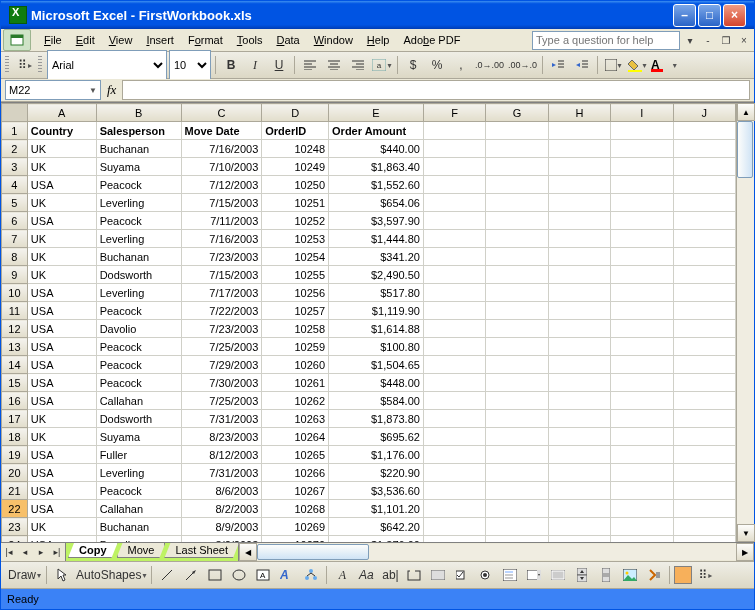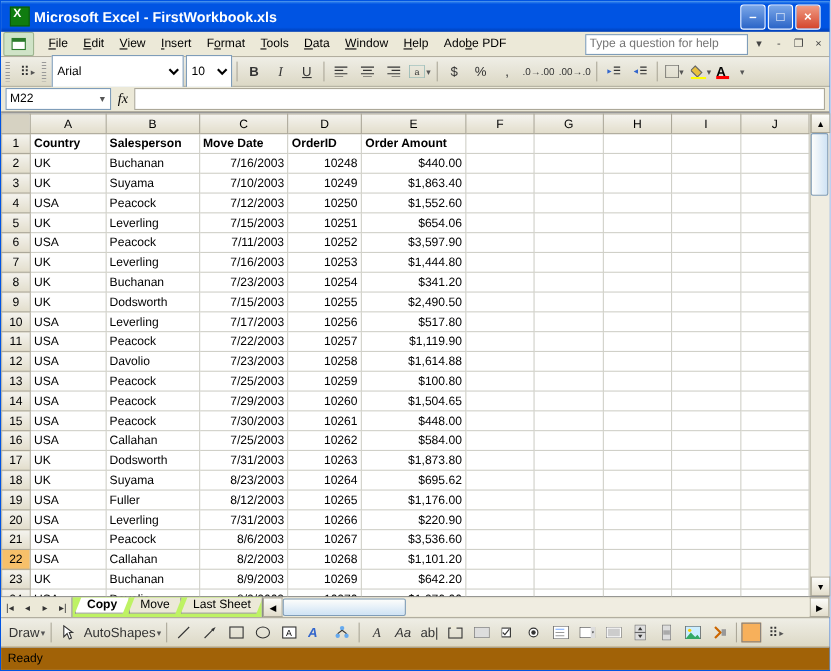--- a/index.html
+++ b/index.html
@@ -47,21 +47,21 @@
 .tab.active{font-weight:bold;background:#fff;z-index:1}
 .tab.inactive{background:#ece9d8}
 .hsb{flex:1;display:flex;align-items:center;background:#ece9d8;border-left:1px solid #808080}
 .sbtn{width:16px;height:16px;background:linear-gradient(#fdfdfb,#e2ddcb);border:1px solid #aca899;display:flex;align-items:center;justify-content:center;font-size:8px;cursor:pointer}
 .strack{flex:1;height:16px;background:#f0ede1;position:relative}
 .sthumb{position:absolute;height:14px;top:0;background:linear-gradient(#fdfdfb,#cfe3f5);border:1px solid #7f9db9;border-radius:2px}
 .vsb{width:17px;background:#ece9d8;display:flex;flex-direction:column;border-left:1px solid #aca899}
 .vstrack{flex:1;background:#f0ede1;position:relative}
 .vsthumb{position:absolute;width:14px;left:0;background:linear-gradient(to right,#fdfdfb,#cfe3f5);border:1px solid #7f9db9;border-radius:2px}
 .bottombar{height:26px;background:linear-gradient(to bottom,#efeee6,#dcd8c5);border-top:1px solid #aca899;display:flex;align-items:center;padding:0 4px;gap:2px}
-.statusbar{height:20px;background:#a16207;border-top:1px solid #aca899;display:flex;align-items:center;padding:0 6px;font-size:11px}
+.statusbar{height:20px;background:#3b82f6;border-top:1px solid #aca899;display:flex;align-items:center;padding:0 6px;font-size:11px}
 .swatch{width:16px;height:16px;border:1px solid #808080}
 .right{text-align:right}
 .grid-body{display:flex;flex:1;min-height:0}
 </style>
 </head>
 <body>
 
 <div class="window">
 
   <div class="titlebar">

